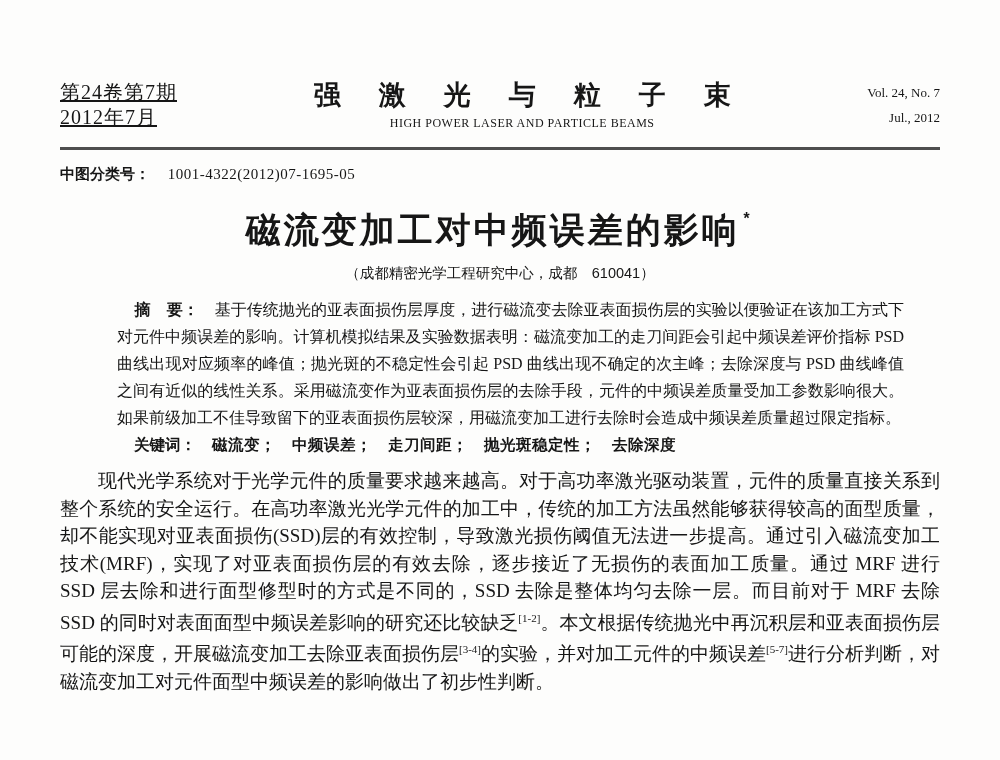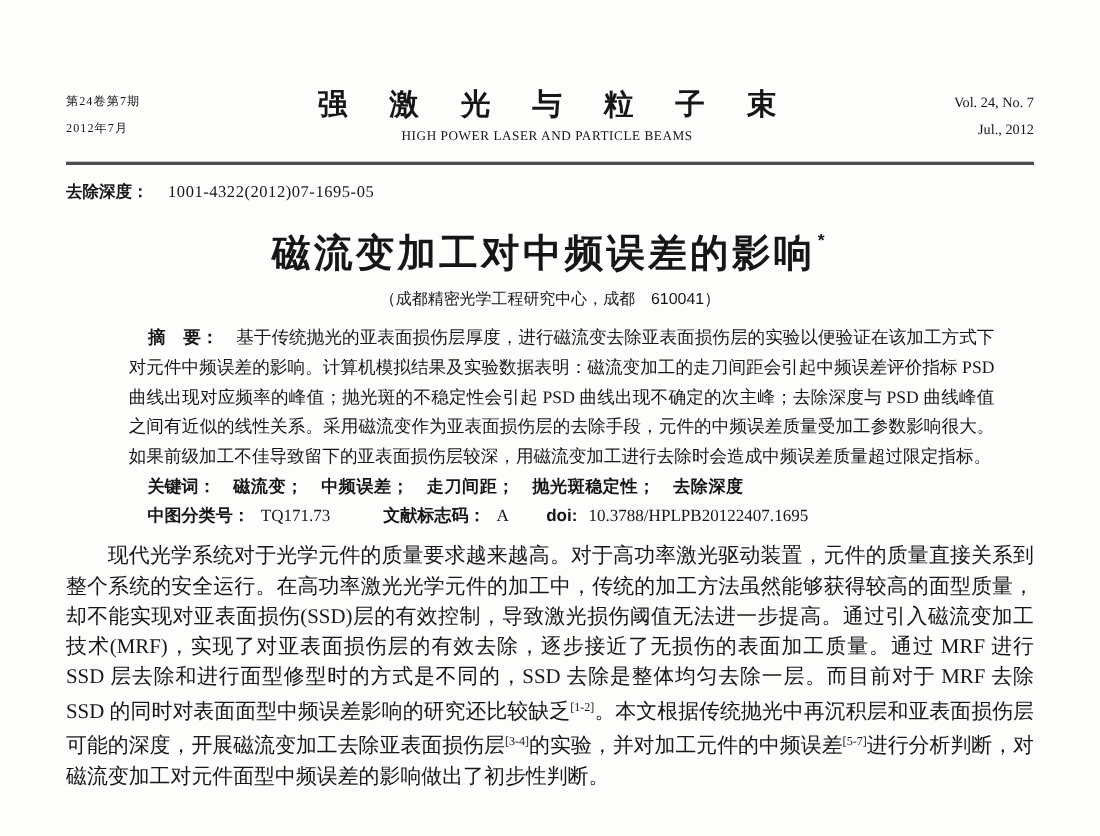--- a/index.html
+++ b/index.html
@@ -19,24 +19,25 @@
     margin: 0 auto;
     padding-top: 80px;
   }
   
   .journal-header {
     display: flex;
     justify-content: space-between;
     align-items: flex-start;
   }
   .jh-left {
-    font-size: 11px;
+    font-size: 20px;
     line-height: 25px;
     white-space: nowrap;
     letter-spacing: 1px;
+    text-decoration: underline;
   }
   .jh-center { text-align: center; flex: 1; }
   .jh-title-cn {
     font-size: 27px;
     font-weight: bold;
     letter-spacing: 38px;
     text-indent: 38px;
     white-space: nowrap;
     line-height: 30px;
   }
@@ -64,21 +65,21 @@
     font-size: 15px;
   }
   .heiti {
     font-family: "Liberation Sans", sans-serif;
     font-weight: bold;
   }
   .article-id .value { margin-left: 14px; letter-spacing: 0.5px; }
   .paper-title {
     margin: 12px 0 0 0;
     text-align: center;
-    font-family: Liberation Sans, sans-serif;
+    font-family: Liberation Mono, monospace;
     font-size: 35px;
     font-weight: bold;
     letter-spacing: 3px;
     line-height: 48px;
   }
   .paper-title sup { font-size: 16px; vertical-align: 18px; margin-left: 2px; }
   .authors {
     margin-top: 11px;
     text-align: center;
     font-size: 19px;
@@ -136,36 +137,33 @@
       </div>
       <div class="jh-right">
         <div>Vol. 24, No. 7</div>
         <div>Jul., 2012</div>
       </div>
     </div>
 
     <div class="header-rule"></div>
 
     <div class="article-id">
-      <span class="heiti">去除深度：</span>
+      <span class="heiti">中图分类号：</span>
       <span class="value">1001-4322(2012)07-1695-05</span>
     </div>
 
     <h1 class="paper-title">
       <span>磁流变加工对中频误差的影响</span><sup>*</sup>
     </h1>
 
     <div class="affiliation">（成都精密光学工程研究中心，成都　610041）</div>
 
     <p class="abstract"><span class="heiti">摘　要：</span><span>　基于传统抛光的亚表面损伤层厚度，进行磁流变去除亚表面损伤层的实验以便验证在该加工方式下对元件中频误差的影响。计算机模拟结果及实验数据表明：磁流变加工的走刀间距会引起中频误差评价指标 PSD 曲线出现对应频率的峰值；抛光斑的不稳定性会引起 PSD 曲线出现不确定的次主峰；去除深度与 PSD 曲线峰值之间有近似的线性关系。采用磁流变作为亚表面损伤层的去除手段，元件的中频误差质量受加工参数影响很大。如果前级加工不佳导致留下的亚表面损伤层较深，用磁流变加工进行去除时会造成中频误差质量超过限定指标。</span></p>
 
     <div class="kw-line">
       <span class="heiti">关键词：</span><span class="heiti value">　磁流变；　中频误差；　走刀间距；　抛光斑稳定性；　去除深度</span>
     </div>
 
-    <div class="clc-line">
-      <span class="heiti">中图分类号：</span><span class="value">TQ171.73</span><span class="clc-group heiti">文献标志码：</span><span class="value">A</span><span class="doi-group heiti">doi:</span><span class="value">10.3788/HPLPB20122407.1695</span>
-    </div>
 
     <p class="intro"><span>现代光学系统对于光学元件的质量要求越来越高。对于高功率激光驱动装置，元件的质量直接关系到整个系统的安全运行。在高功率激光光学元件的加工中，传统的加工方法虽然能够获得较高的面型质量，却不能实现对亚表面损伤(SSD)层的有效控制，导致激光损伤阈值无法进一步提高。通过引入磁流变加工技术(MRF)，实现了对亚表面损伤层的有效去除，逐步接近了无损伤的表面加工质量。通过 MRF 进行 SSD 层去除和进行面型修型时的方式是不同的，SSD 去除是整体均匀去除一层。而目前对于 MRF 去除 SSD 的同时对表面面型中频误差影响的研究还比较缺乏</span><sup>[1-2]</sup><span>。本文根据传统抛光中再沉积层和亚表面损伤层可能的深度，开展磁流变加工去除亚表面损伤层</span><sup>[3-4]</sup><span>的实验，并对加工元件的中频误差</span><sup>[5-7]</sup><span>进行分析判断，对磁流变加工对元件面型中频误差的影响做出了初步性判断。</span></p>
 
   </div>
 </div>
 
 </body></html>

